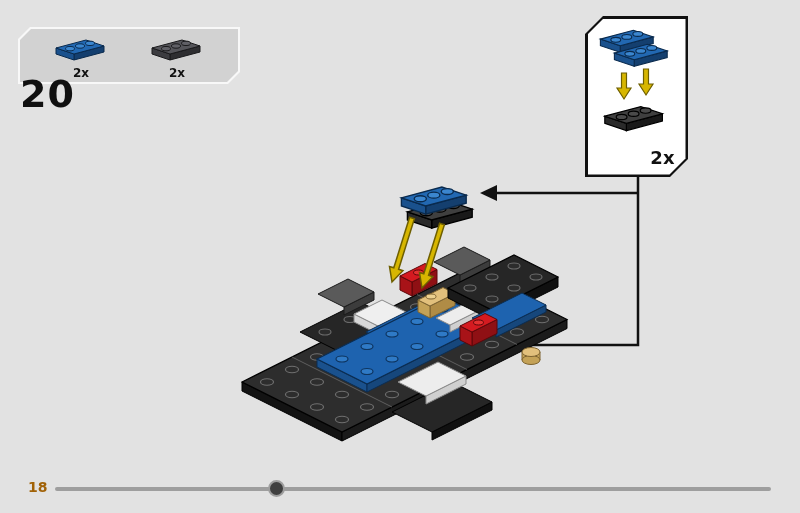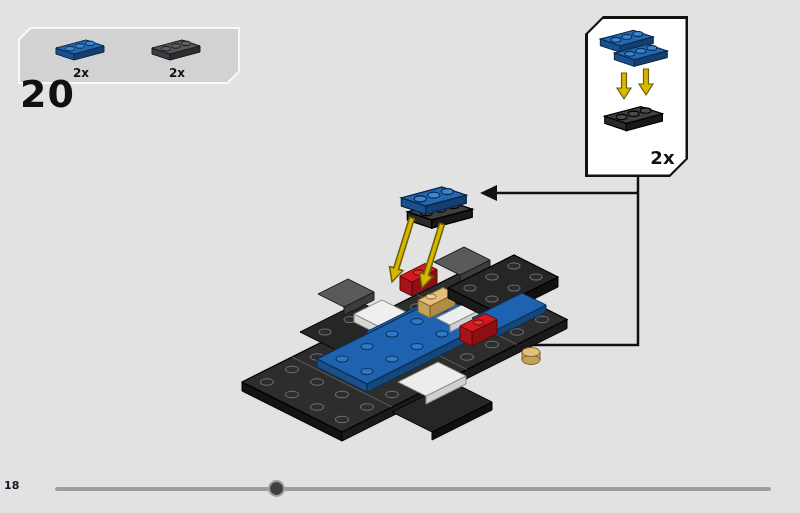--- a/index.html
+++ b/index.html
@@ -18,21 +18,21 @@
 
   .step-number{position:absolute;left:20px;top:72px;font-size:38px;font-weight:800;color:#101010;letter-spacing:1px}
 
   .callout-outer{position:absolute;left:585px;top:16px;width:103px;height:161px;background:#111;
     clip-path:polygon(18px 0,100% 0,100% calc(100% - 18px),calc(100% - 18px) 100%,0 100%,0 18px)}
   .callout-inner{position:absolute;left:2.5px;top:2.5px;right:2.5px;bottom:2.5px;background:#ffffff;
     clip-path:polygon(16px 0,100% 0,100% calc(100% - 16px),calc(100% - 16px) 100%,0 100%,0 16px)}
   .callout-inner svg{position:absolute;left:2px;top:6px}
   .callout-qty{position:absolute;right:11px;bottom:7px;font-size:18px;font-weight:700;color:#111}
 
-  .page-number{position:absolute;left:4px;top:479px;font-size:11px;font-weight:700;color:#0f172a}
+  .page-number{position:absolute;left:28px;top:479px;font-size:14px;font-weight:700;color:#a16207}
   .progress-track{position:absolute;left:55px;top:487px;width:716px;height:4px;background:#9e9e9e;border-radius:2px}
   .progress-knob{position:absolute;top:480px;width:17px;height:17px;border-radius:50%;background:#3f3f3f;border:2.5px solid #9e9e9e}
 </style>
 </head>
 <body>
 
 <div class="page">
 
   <svg class="illustration" viewBox="0 0 800 513">
 

